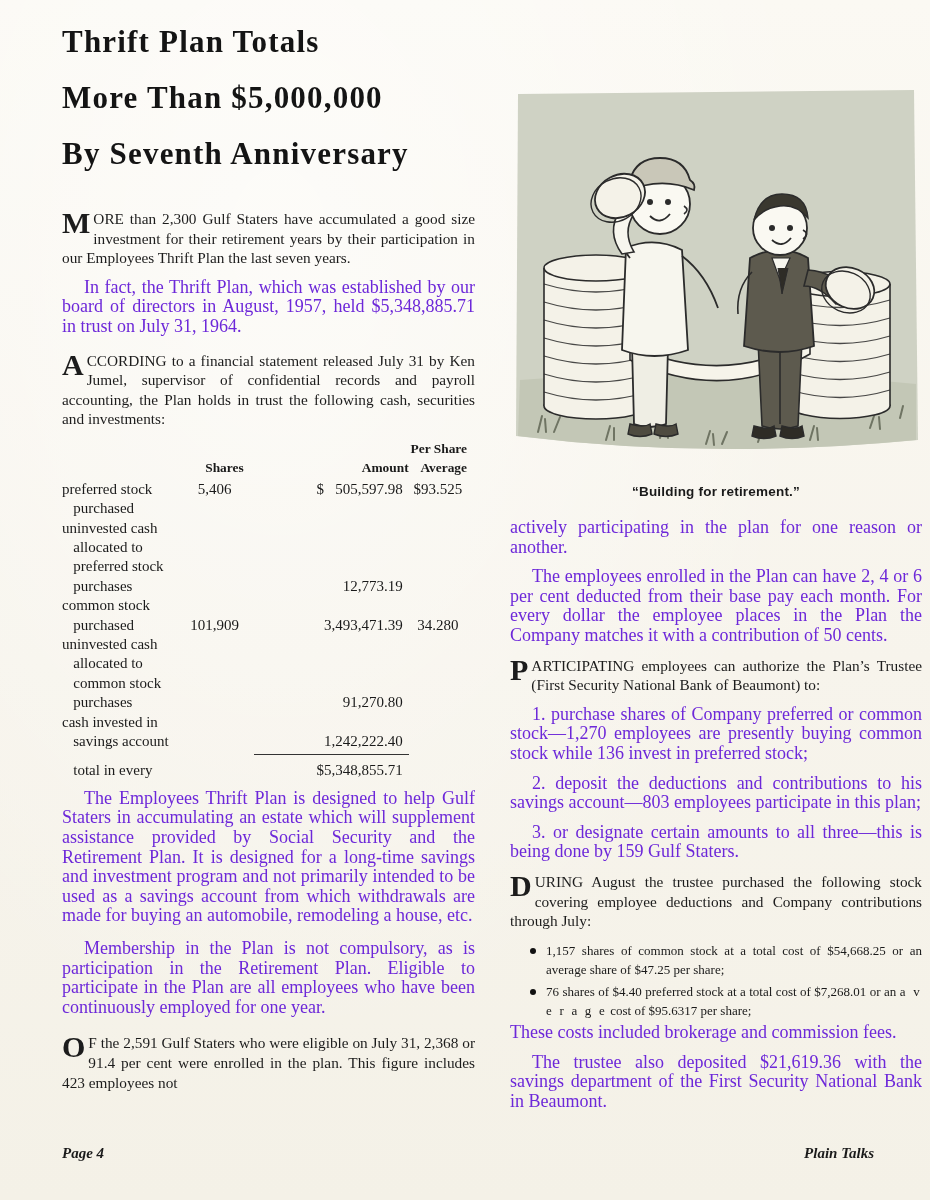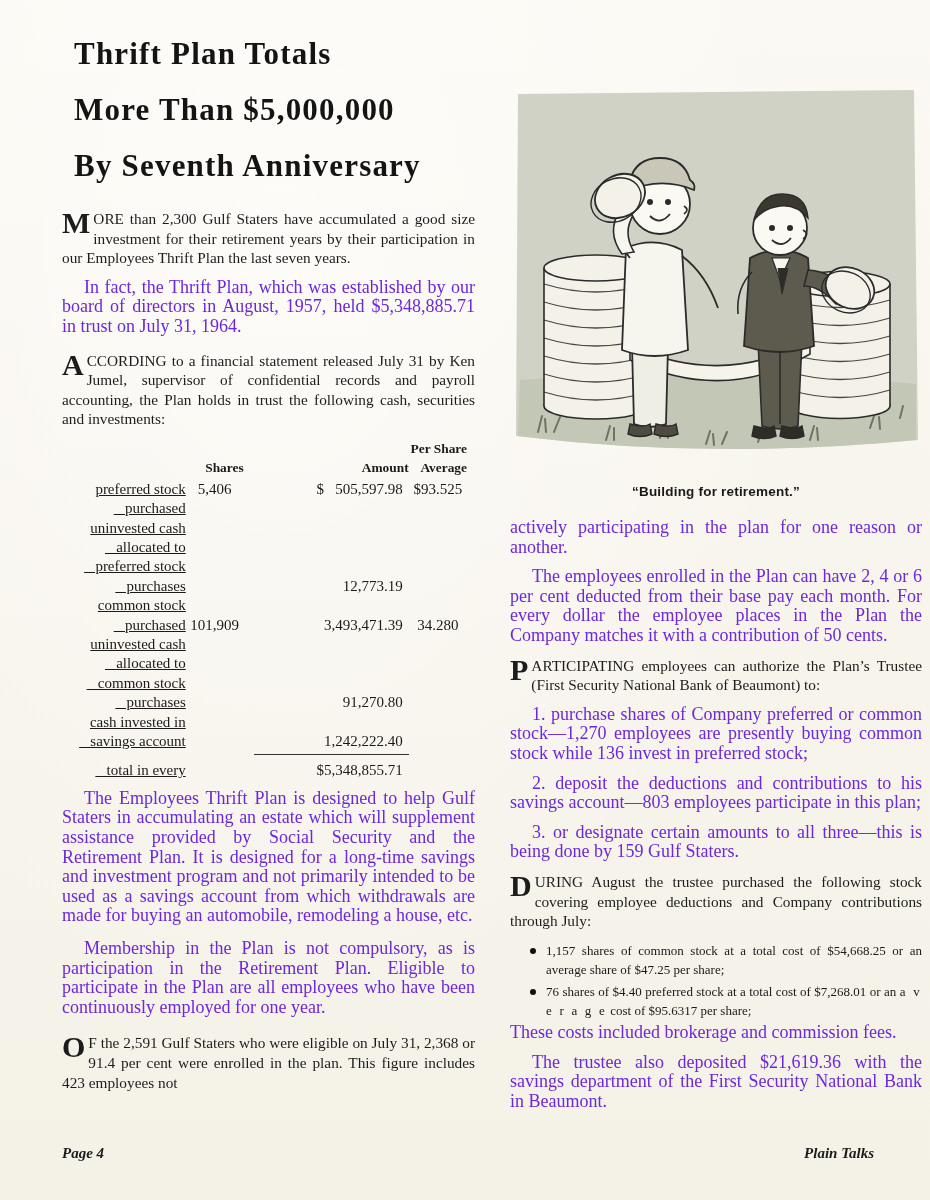--- a/index.html
+++ b/index.html
@@ -34,21 +34,21 @@
   .content {
     position: absolute;
     left: 62px;
     top: 26px;
     width: 812px;
     height: 1150px;
   }
   
   .headline {
     width: 410px;
-    margin: 12px;
+    margin: 0;
     padding: 0;
   }
   .headline .hl-line {
     font-family: "Liberation Serif", serif;
     font-size: 31px;
     font-weight: bold;
     letter-spacing: 1.2px;
     line-height: 1.0;
     margin-bottom: 25px;
     color: #141414;
@@ -111,21 +111,21 @@
     vertical-align: bottom;
   }
   .fin-table th.blank { width: 150px; }
   .fin-table th.c-shares { width: 72px; }
   .fin-table th.c-amount { width: 110px; }
   .fin-table th.c-avg { width: 73px; }
   .fin-table td {
     padding: 0;
     vertical-align: top;
   }
-  .fin-table td.label { text-align: right; white-space: pre; text-decoration: underline; }
+  .fin-table td.label { text-align: left; white-space: pre; }
   .fin-table td.shares { text-align: center; }
   .fin-table td.amount { text-align: right; padding-right: 6px; white-space: pre; }
   .fin-table td.avg { text-align: center; }
   .rule-row td {
     padding: 0;
   }
   .rule {
     border-top: 1px solid #333;
     margin: 3px 0 4px 0;
     width: 155px;

